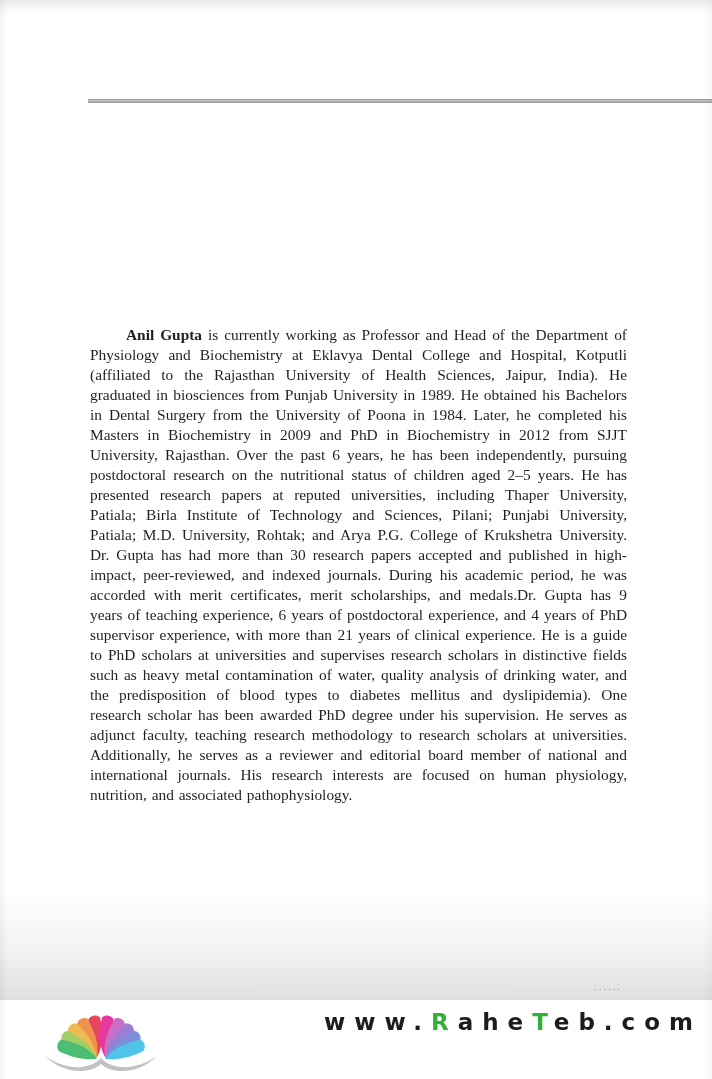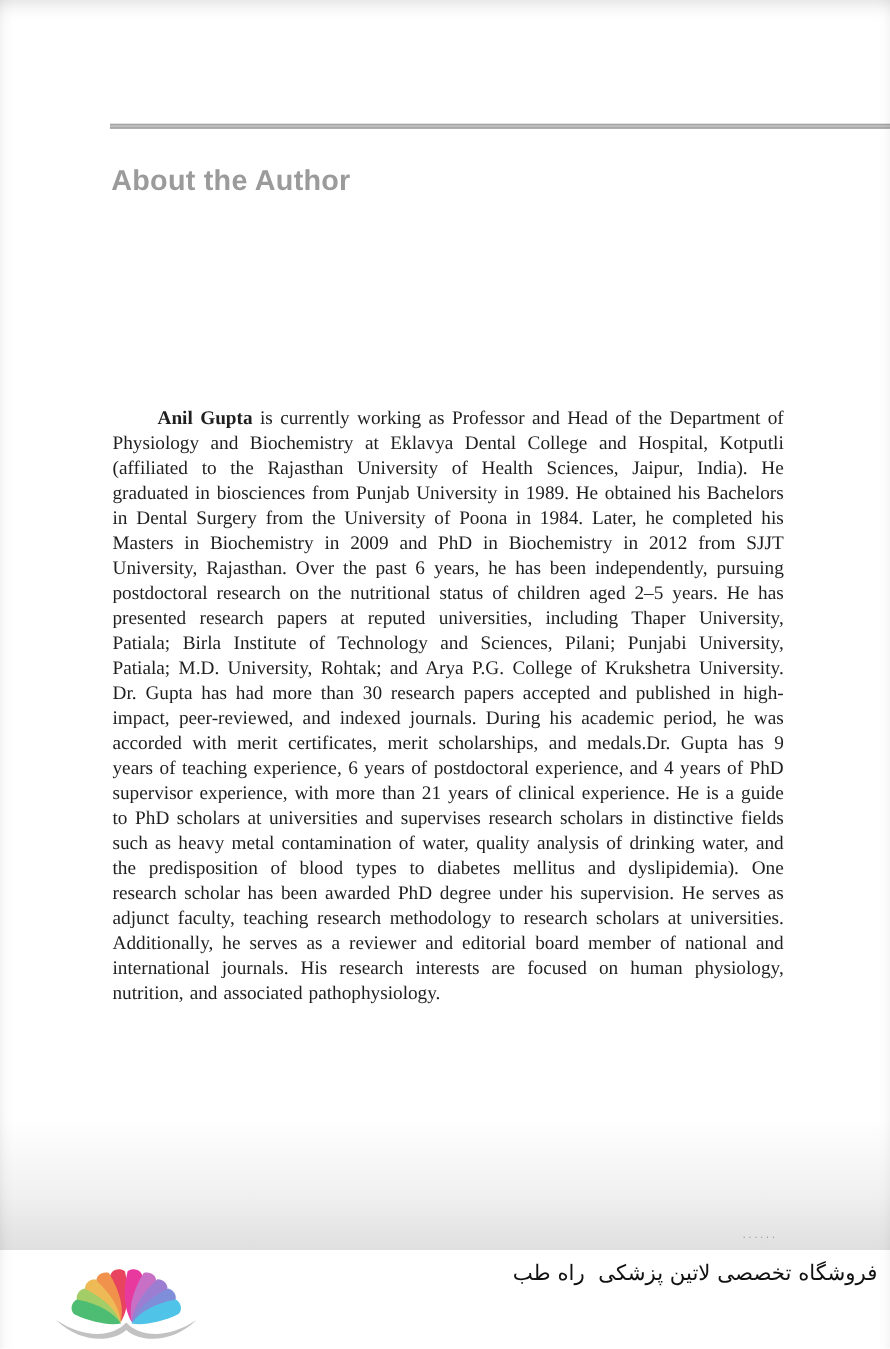--- a/index.html
+++ b/index.html
@@ -52,21 +52,20 @@
   }
   .url-line .green{color:#33b136;}
 </style>
 </head>
 <body>
 
 <div class="screen">
 
   <div class="divider"></div>
 
-  <h1 class="heading">About the Author</h1>
 
   <p class="body-text"><strong>Anil Gupta</strong><span> is currently working as Professor and Head of the Department of Physiology and Biochemistry at Eklavya Dental College and Hospital, Kotputli (affiliated to the Rajasthan University of Health Sciences, Jaipur, India). He graduated in biosciences from Punjab University in 1989. He obtained his Bachelors in Dental Surgery from the University of Poona in 1984. Later, he completed his Masters in Biochemistry in 2009 and PhD in Biochemistry in 2012 from SJJT University, Rajasthan. Over the past 6 years, he has been independently, pursuing postdoctoral research on the nutritional status of children aged 2–5 years. He has presented research papers at reputed universities, including Thaper University, Patiala; Birla Institute of Technology and Sciences, Pilani; Punjabi University, Patiala; M.D. University, Rohtak; and Arya P.G. College of Krukshetra University. Dr. Gupta has had more than 30 research papers accepted and published in high-impact, peer-reviewed, and indexed journals. During his academic period, he was accorded with merit certificates, merit scholarships, and medals.Dr. Gupta has 9 years of teaching experience, 6 years of postdoctoral experience, and 4 years of PhD supervisor experience, with more than 21 years of clinical experience. He is a guide to PhD scholars at universities and supervises research scholars in distinctive fields such as heavy metal contamination of water, quality analysis of drinking water, and the predisposition of blood types to diabetes mellitus and dyslipidemia). One research scholar has been awarded PhD degree under his supervision. He serves as adjunct faculty, teaching research methodology to research scholars at universities. Additionally, he serves as a reviewer and editorial board member of national and international journals. His research interests are focused on human physiology, nutrition, and associated pathophysiology.</span></p>
 
   <div class="scan-gradient"></div>
 
   <div class="artifact">······</div>
 
   <div class="footer">
 
     <svg class="logo" width="124" height="74" viewBox="0 0 124 74" aria-hidden="true">
@@ -81,20 +80,20 @@
       <g transform="translate(64,56)">
         <path transform="rotate(-80)" d="M1,1 C9,-6 22,-10 40,-9 C44,-5 43,1 39,3 C25,6 9,5 1,1 Z" fill="#e8399e"></path>
         <path transform="rotate(-62)" d="M1,1 C9,-6 22,-10 40,-9 C44,-5 43,1 39,3 C25,6 9,5 1,1 Z" fill="#c86fc6"></path>
         <path transform="rotate(-45)" d="M1,1 C9,-6 22,-10 40,-9 C44,-5 43,1 39,3 C25,6 9,5 1,1 Z" fill="#9b7ed2"></path>
         <path transform="rotate(-29)" d="M1,1 C9,-6 22,-10 40,-9 C44,-5 43,1 39,3 C25,6 9,5 1,1 Z" fill="#7f8ed8"></path>
         <path transform="rotate(-14)" d="M1,1 C9,-6 22,-10 40,-9 C44,-5 43,1 39,3 C25,6 9,5 1,1 Z" fill="#4fc3e8"></path>
       </g>
     </svg>
 
     <div class="footer-text">
-      <div class="fa-line">فروشگاه تخصصی لاتین پزشکی  راه طب</div>
+      <div class="url-line"><span>www.</span><span class="green">R</span><span>ahe</span><span class="green">T</span><span>eb</span><span>.com</span></div>
     </div>
 
   </div>
 
   <div class="vignette"></div>
 
 </div>
 
 </body></html>

